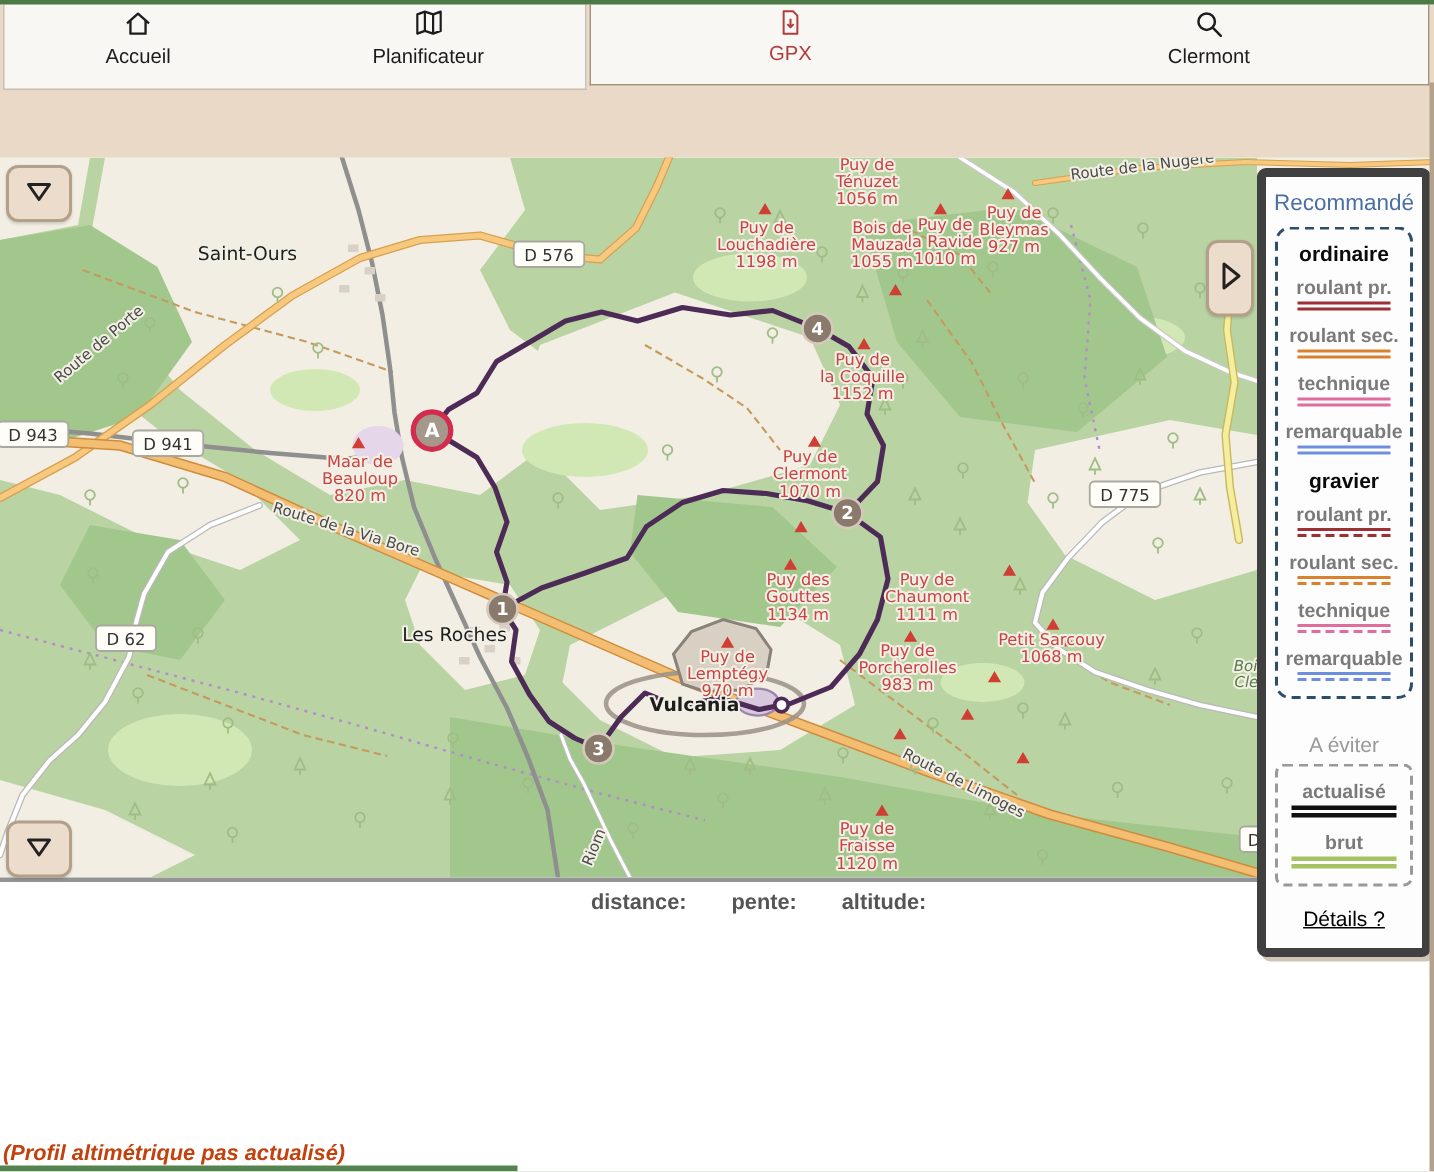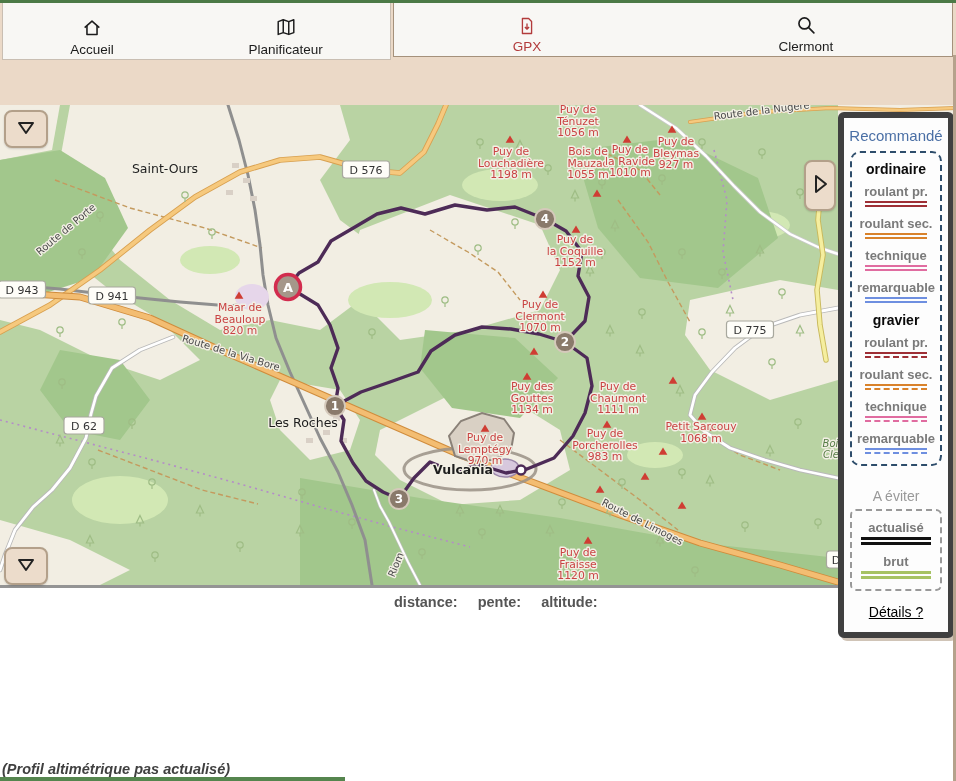--- a/index.html
+++ b/index.html
@@ -4,21 +4,21 @@
 <style>
   html,body{margin:0;padding:0;background:#e8e8e8;}
   .page{position:relative;width:956px;height:781px;background:#fff;overflow:hidden;
         font-family:"Liberation Sans",sans-serif;}
   #top-border{position:absolute;left:0;top:0;width:956px;height:3px;background:#4c7a46;z-index:9;}
   #right-border{position:absolute;right:0;top:55px;width:3px;height:726px;background:#b5a28c;z-index:8;}
   #bottom-strip{position:absolute;left:0;bottom:0;width:345px;height:4px;background:#55854e;z-index:9;}
 
   
   #band{position:absolute;left:0;top:3px;width:956px;height:102px;background:#ebd9c7;z-index:1;}
-  .tb-box{position:absolute;display:flex;align-items:flex-end;justify-content:space-around;
+  .tb-box{position:absolute;display:flex;align-items:flex-start;justify-content:space-around;
           background:#f8f7f4;z-index:2;box-sizing:border-box;}
   #tb-left{left:2px;top:3px;width:389px;height:57px;border:1px solid #c9beb2;border-top:none;}
   #tb-right{left:393px;top:3px;width:560px;height:54px;border:1px solid #a5917b;border-top:none;}
   .tb-btn{display:flex;flex-direction:column;align-items:center;gap:3px;background:none;border:none;
           font-family:"Liberation Sans",sans-serif;font-size:13.5px;color:#1c1c1c;cursor:pointer;padding:2px 10px;}
   .tb-btn.red{color:#b23b3b;}
   .tb-btn svg{display:block;}
 
   
   #map-svg{position:absolute;left:0;top:105px;z-index:1;}
@@ -42,23 +42,23 @@
   .bar.dashed{border-top-style:dashed;}
   .bar.thick{border-top-width:3px;width:70px;}
   .lg-avoid-title{color:#999;font-size:14px;text-align:center;margin:22px 0 5px;}
   .lg-gray{border:2px dashed #999;border-radius:6px;margin:0 6px;padding:9px 0 1px;}
   .lg-details{display:block;text-align:center;margin:13px auto 10px;color:#000000;font-size:14px;
               text-decoration:underline;cursor:pointer;}
 
   
   #profile{position:absolute;left:0;top:585px;width:956px;height:196px;background:#fff;
            border-top:3px solid #949494;box-sizing:border-box;z-index:2;}
-  .p-labels{position:absolute;left:394px;top:6px;display:flex;gap:20px;
+  .p-labels{position:absolute;left:394px;top:6px;display:flex;gap:30px;
             font-weight:bold;color:#555;font-size:14.5px;}
-  .p-note{position:absolute;left:2px;bottom:4px;color:#404040;font-weight:bold;font-style:italic;
+  .p-note{position:absolute;left:2px;bottom:4px;color:#c2410c;font-weight:bold;font-style:italic;
           font-size:14.5px;}
 </style>
 </head>
 <body>
 
 <div class="page">
   <div id="top-border"></div>
   <div id="band"></div>
 
   <div id="tb-left" class="tb-box">

